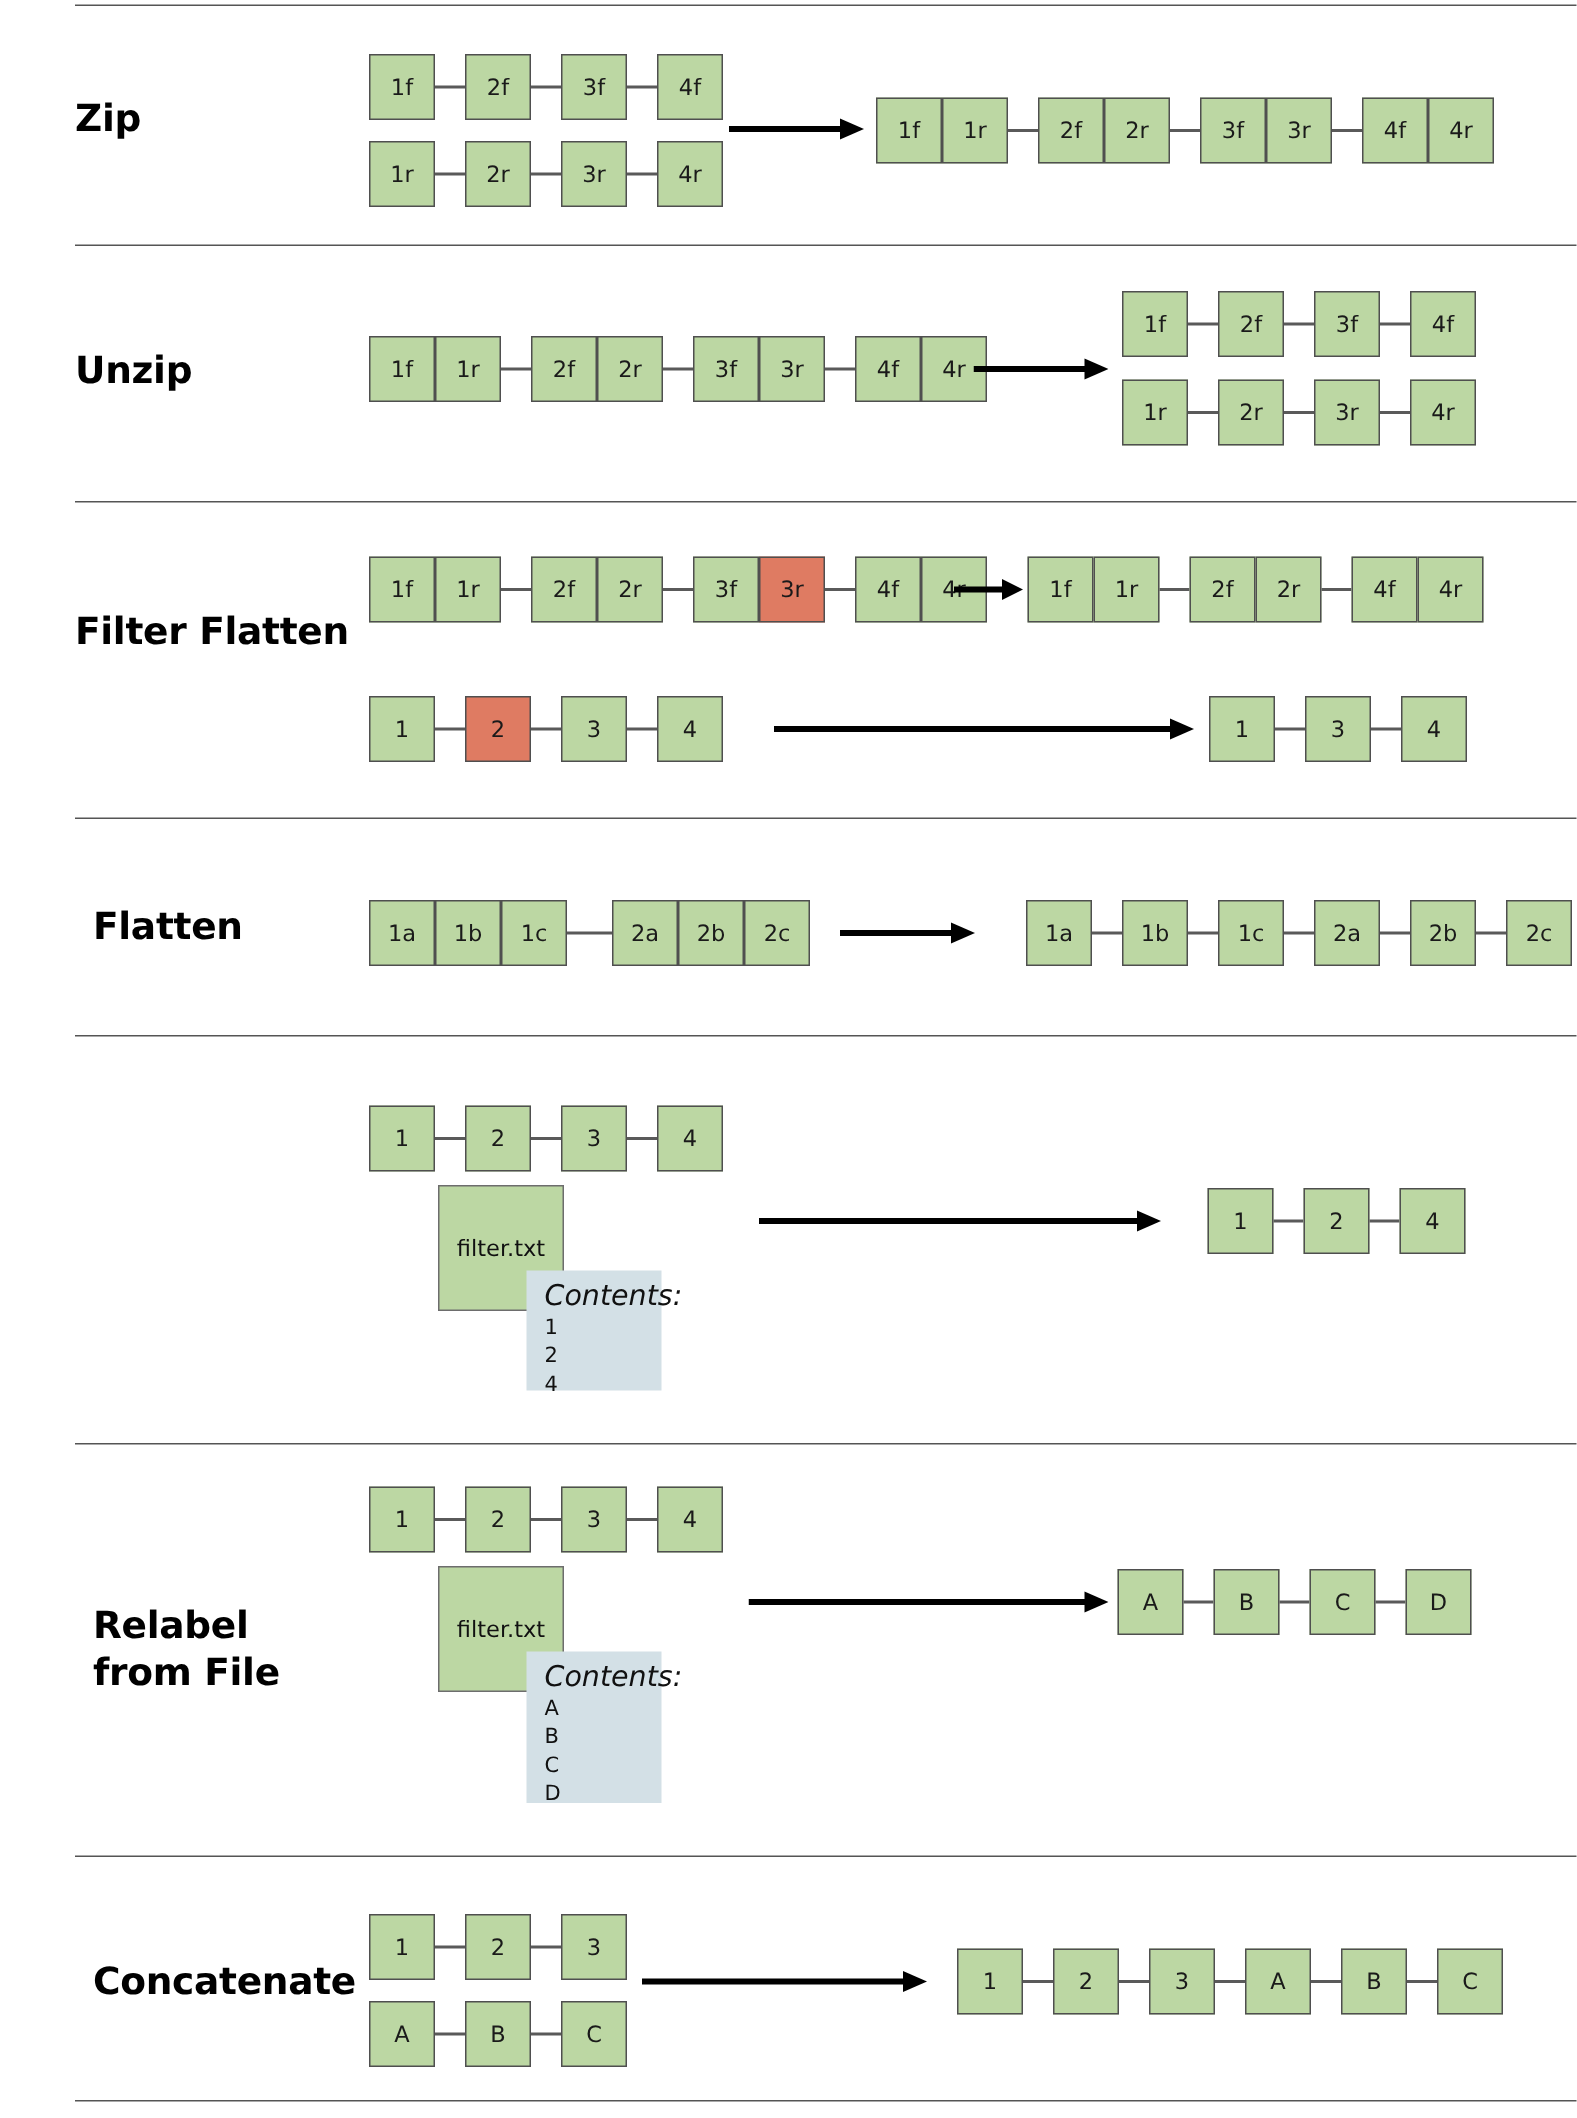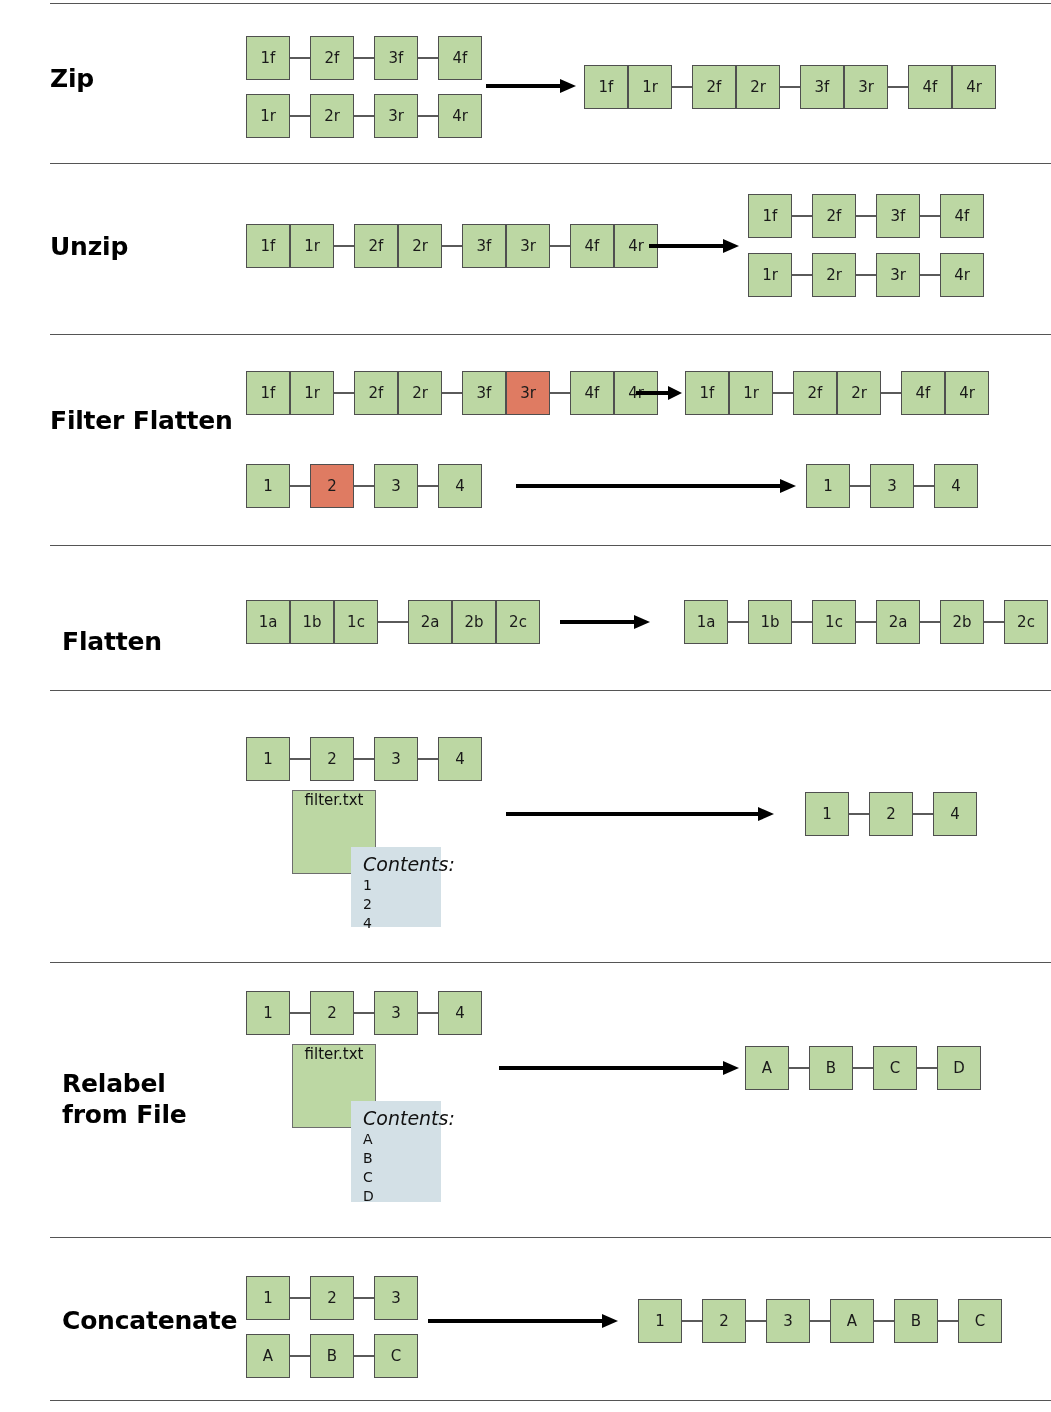--- a/index.html
+++ b/index.html
@@ -80,20 +80,21 @@
     height: 14px;
     display: block;
   }
   
   .file-box {
     position: absolute;
     box-sizing: border-box;
     background: #bcd7a3;
     border: 1px solid #6d6d6d;
     display: flex;
+    align-items: center;
     justify-content: center;
     font-size: 15px;
     color: #111111;
   }
   .contents-box {
     position: absolute;
     box-sizing: border-box;
     background: #d3e0e6;
     padding: 8px 10px 10px 12px;
     font-size: 14px;
@@ -285,21 +286,21 @@
   </svg>
 
   <div class="chain" style="left:770px; top:464px;">
     <div class="box">1</div>
     <div class="connector"></div>
     <div class="box">3</div>
     <div class="connector"></div>
     <div class="box">4</div>
   </div>
 
-  <div class="row-label" style="left:26px; top:626px;">Flatten</div>
+  <div class="row-label" style="left:26px; top:602px;">Flatten</div>
 
   <div class="chain" style="left:210px; top:600px;">
     <div class="group">
       <div class="box">1a</div>
       <div class="box joined-left">1b</div>
       <div class="box joined-left">1c</div>
     </div>
     <div class="connector long"></div>
     <div class="group">
       <div class="box">2a</div>

